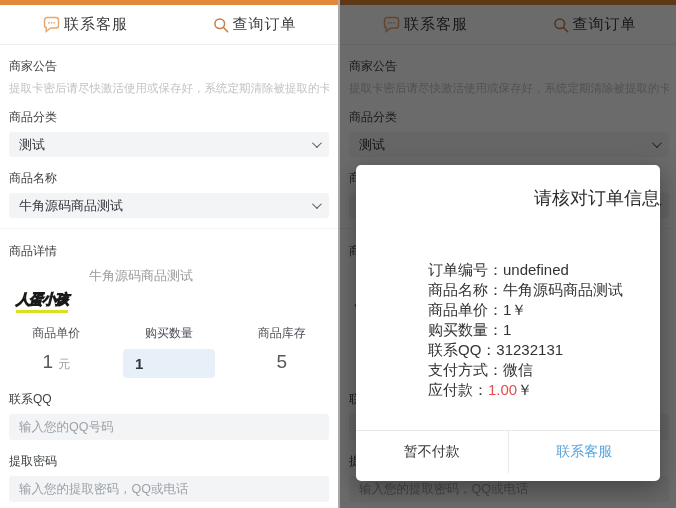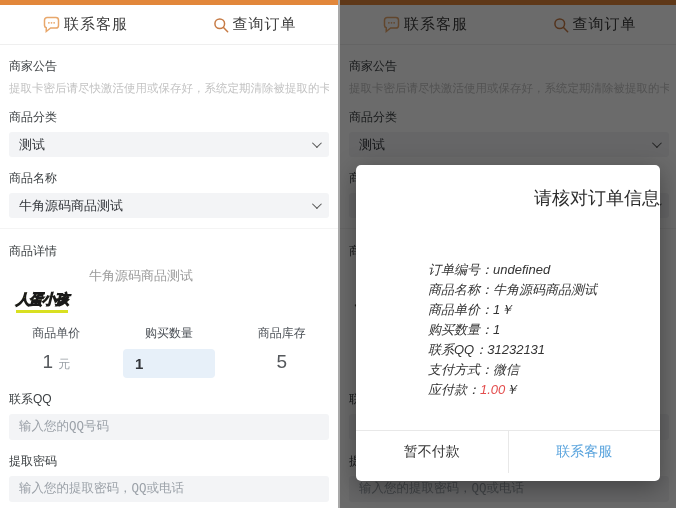--- a/index.html
+++ b/index.html
@@ -46,37 +46,37 @@
   .qty-input {
     margin-top:7px; width:92px; height:29px; border:none; outline:none;
     background:#e7f0f9; border-radius:4px; padding:0 12px;
     font-size:15px; font-weight:bold; color:#33363b;
     font-family:"Liberation Sans","DejaVu Sans",sans-serif;
   }
   .text-input {
     margin-top:6px; width:100%; height:26px; border:none; outline:none;
     background:#f3f4f6; border-radius:3px; padding:0 10px;
     font-size:12.5px; color:#33363b;
-    font-family:Liberation Mono, monospace;
+    font-family:Liberation Sans, sans-serif;
   }
   .text-input::placeholder { color:#9ba1a8; opacity:1; }
 
   
   .panel-wrap { position:relative; width:338px; height:508px; overflow:hidden; flex:none;
                 border-left:2px solid #a9a9a9; }
   .dim { position:absolute; inset:0; background:rgba(0,0,0,0.58); }
 
   .modal {
     position:absolute; left:16px; top:165px; width:304px; height:316px;
     background:#fff; border-radius:5px; box-shadow:0 6px 24px rgba(0,0,0,.35);
     overflow:hidden;
   }
   .modal-title { text-align:right; padding-top:21px; font-size:18px; color:#2c2c2c; }
   .modal-body { margin-top:50px; padding-left:72px; }
-  .mrow { font-size:13px; color:#333; line-height:20px;font-style:italic; }
+  .mrow { font-size:15px; color:#333; line-height:20px; }
   .mrow .red { color:#E34D4D; }
   .modal-footer {
     position:absolute; left:0; right:0; bottom:8px; height:43px;
     border-top:1px solid #e8e8e8; display:flex;
   }
   .mbtn {
     flex:1; background:#fff; border:none; font-size:14px; cursor:pointer;
     font-family:"Liberation Sans","DejaVu Sans",sans-serif;
   }
   .mbtn.cancel { color:#333; }

